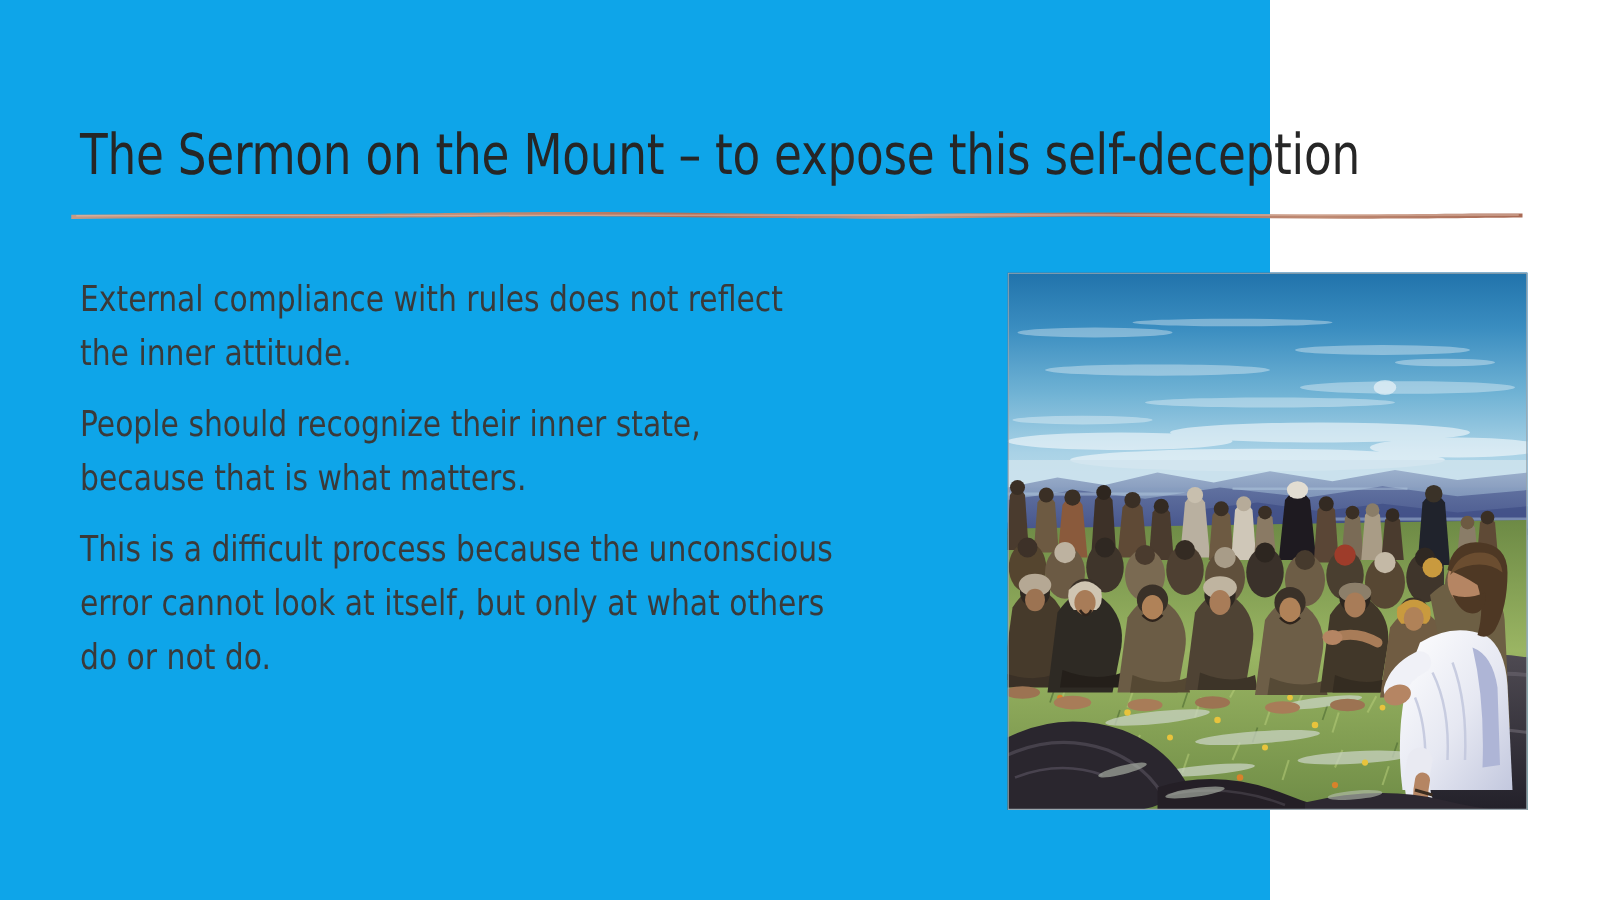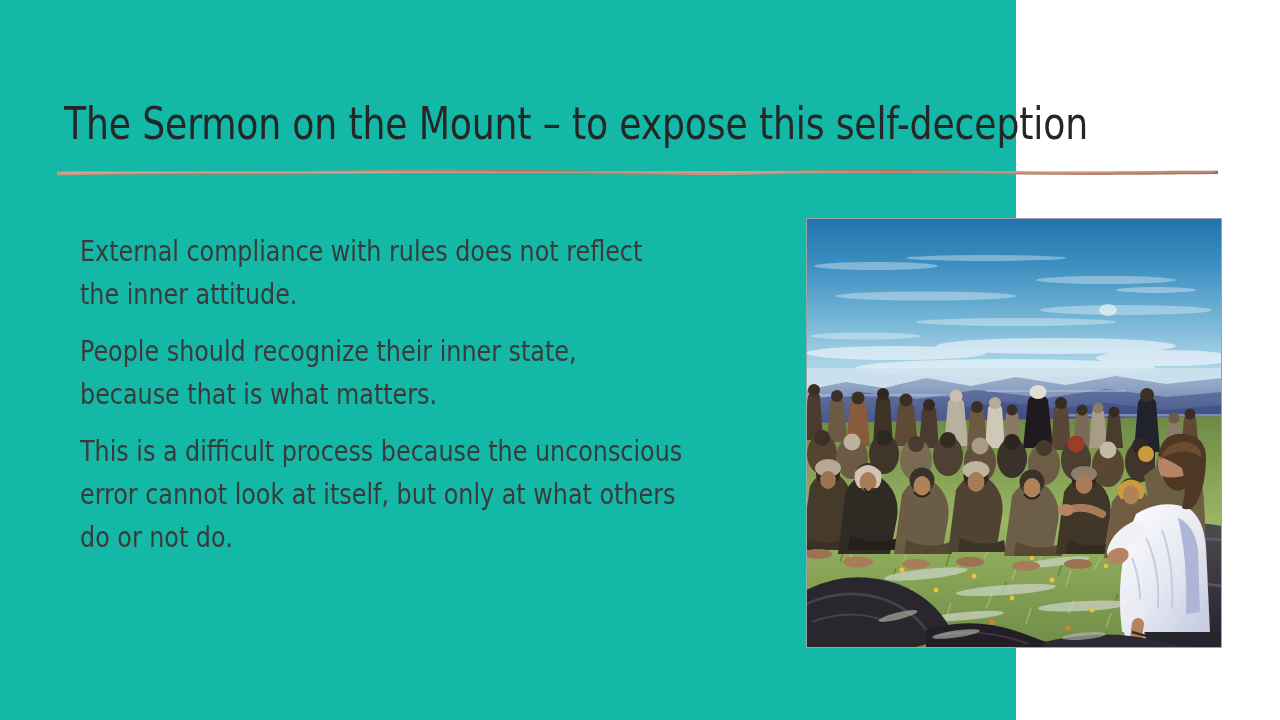--- a/index.html
+++ b/index.html
@@ -10,21 +10,21 @@
   body {
     width: 1280px;
     height: 720px;
     overflow: hidden;
     font-family: "Liberation Sans", sans-serif;
   }
   .slide {
     position: relative;
     width: 1016px;
     height: 720px;
-    background: #14b8a6;
+    background: #0ea5e9;
   }
 
   
   .title-block {
     position: absolute;
     left: 64px;
     top: 95px;
     width: 1160px;
     height: 70px;
   }
@@ -48,23 +48,22 @@
     top: 163px;
     width: 1165px;
     height: 16px;
   }
   .divider svg { display: block; width: 100%; height: 100%; }
 
   
   .body-block {
     position: absolute;
     left: 64px;
-    top: 230px;
+    top: 218px;
     width: 700px;
-    margin-left: 16px;
   }
   .para {
     margin: 0 0 14px 0;
     font-family: "DejaVu Sans Condensed", "Liberation Sans Narrow", "Liberation Sans", sans-serif;
     font-weight: 400;
     font-size: 28.5px;
     line-height: 43px;
     color: #3a3a3a;
     white-space: pre-line;
     transform: scaleX(0.93);

